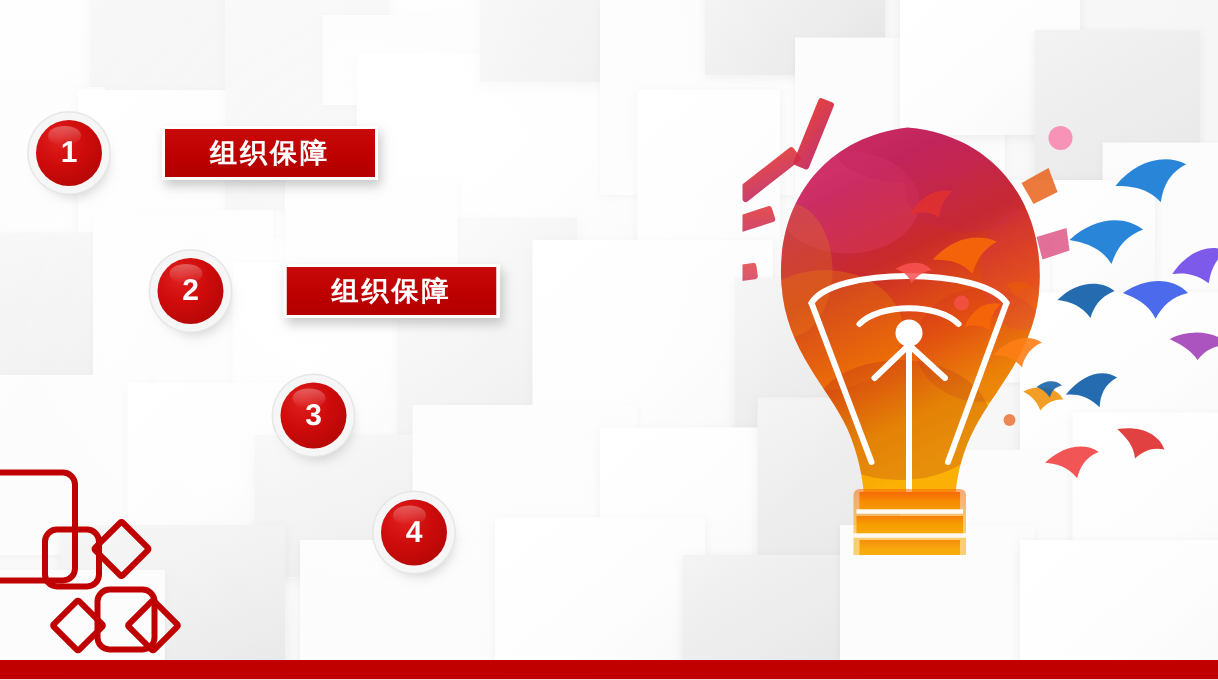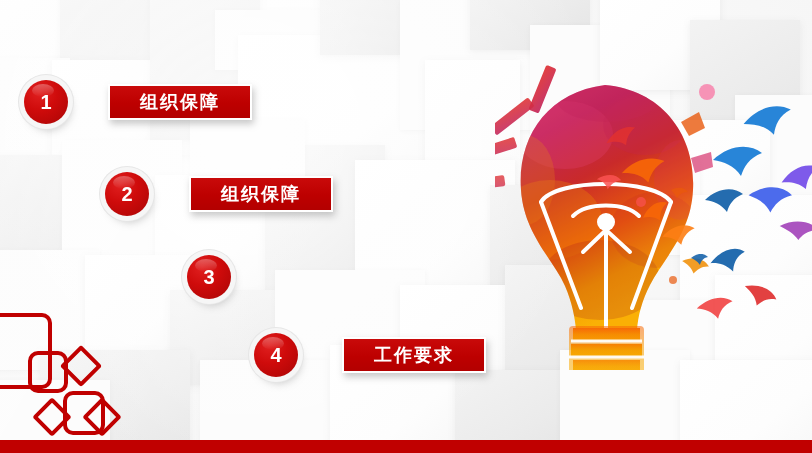--- a/index.html
+++ b/index.html
@@ -264,21 +264,20 @@
     <div class="num-circle">2</div>
     <div class="label-box">组织保障</div>
   </div>
 
   <div class="item" id="item-3">
     <div class="num-circle">3</div>
   </div>
 
   <div class="item" id="item-4">
     <div class="num-circle">4</div>
-    <div class="label-box">工作要求</div>
   </div>
 
   <div id="deco">
     <div class="deco-sq" style="left:-18px;top:10px;width:62px;height:68px;"></div>
     <div class="deco-sq" style="left:28px;top:48px;width:32px;height:34px;"></div>
     <div class="deco-dia" style="left:66px;top:48px;width:22px;height:22px;"></div>
     <div class="deco-sq" style="left:63px;top:88px;width:34px;height:36px;"></div>
     <div class="deco-dia" style="left:38px;top:100px;width:20px;height:20px;"></div>
     <div class="deco-dia" style="left:88px;top:100px;width:20px;height:20px;"></div>
   </div>

